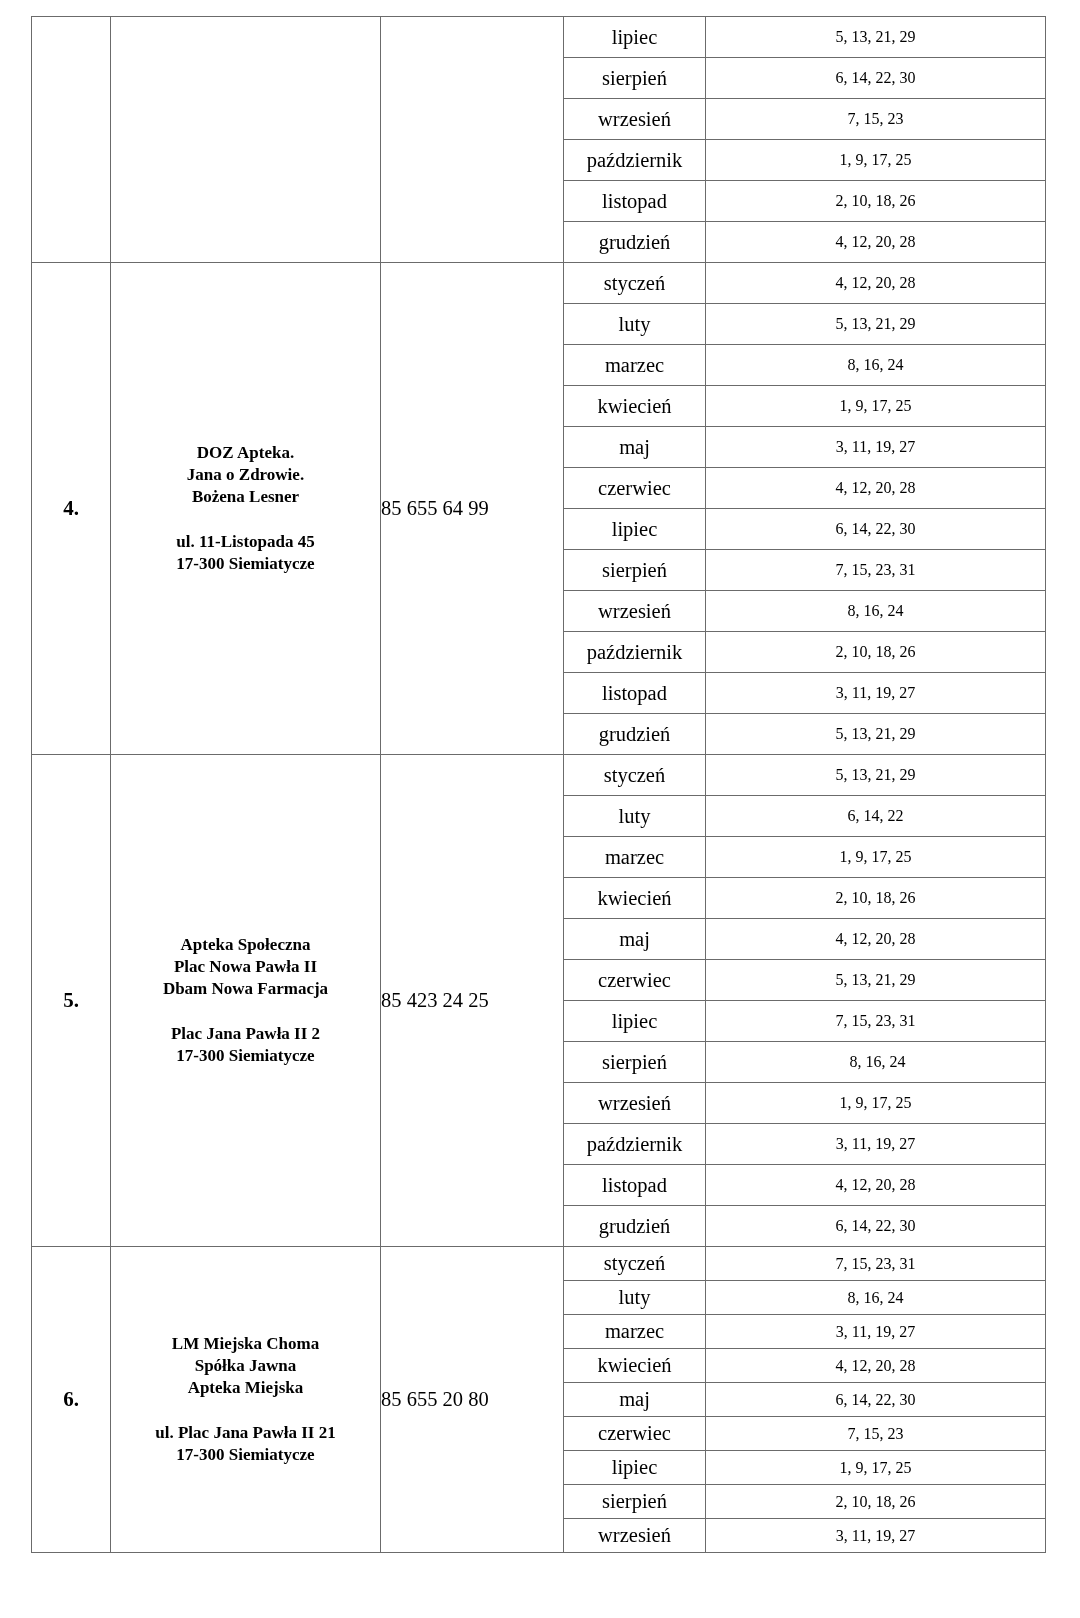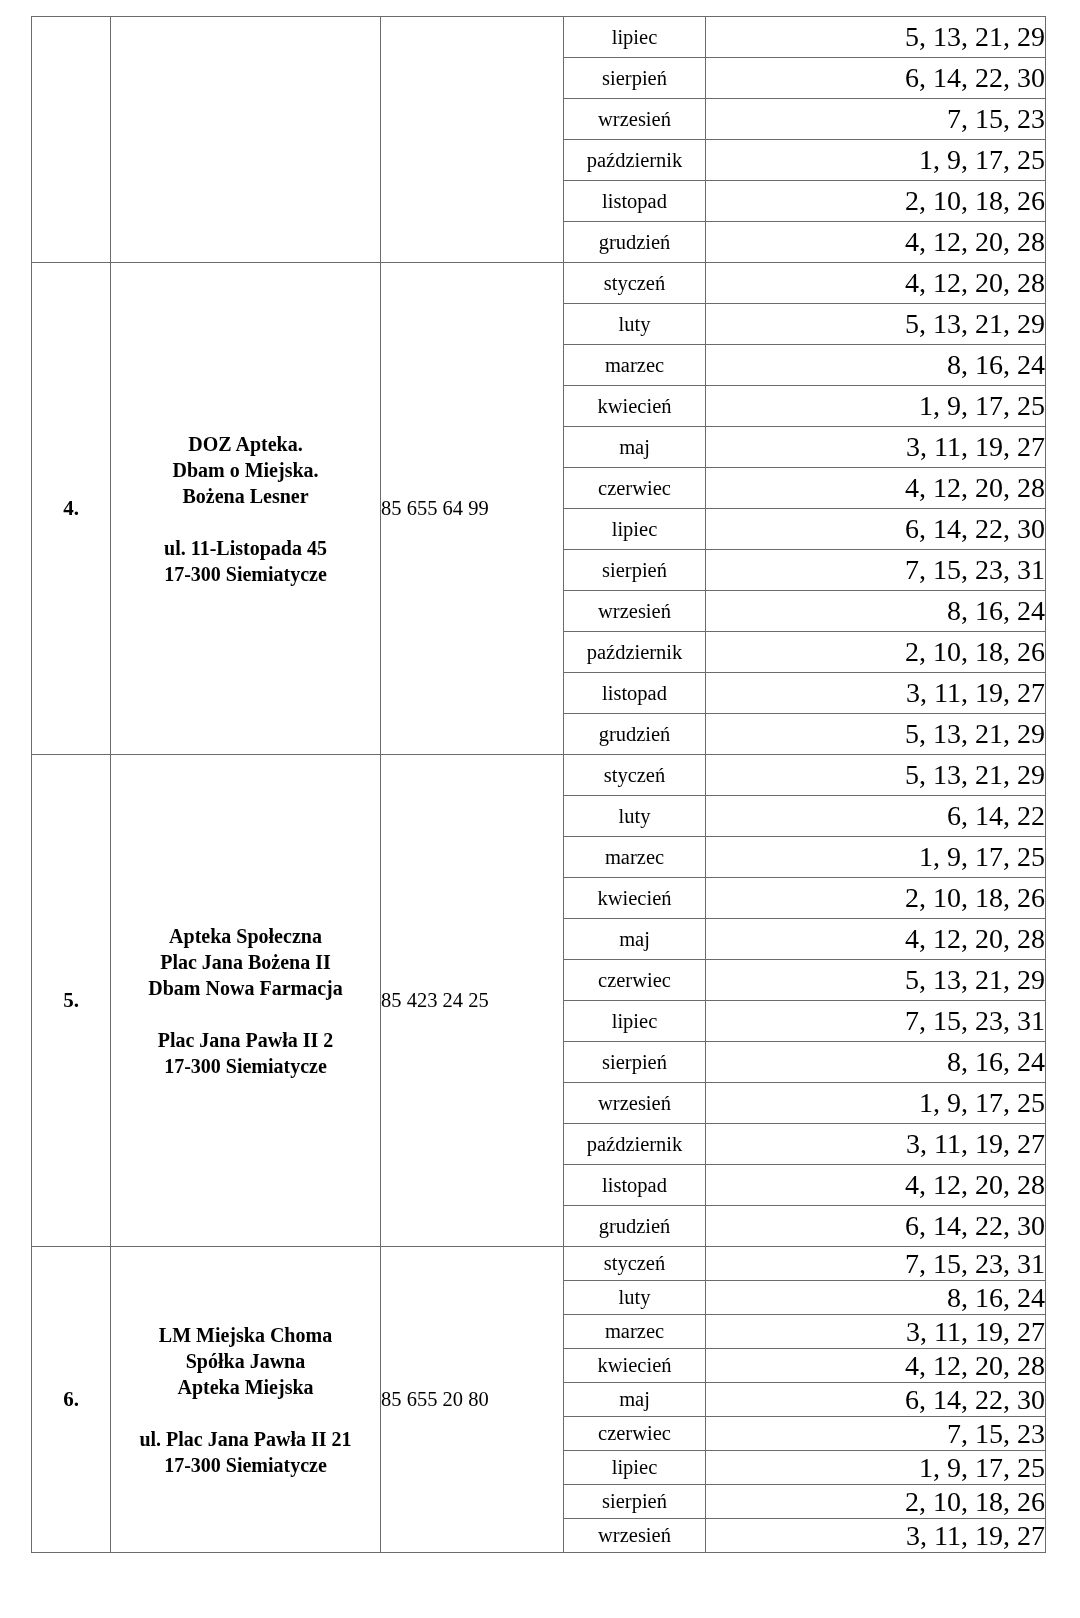--- a/index.html
+++ b/index.html
@@ -45,42 +45,42 @@
 
   
   .cell-no {
     text-align: center;
     font-weight: bold;
     font-size: 21px;
   }
   .cell-name {
     text-align: center;
     font-weight: bold;
-    font-size: 20px;
+    font-size: 17px;
     line-height: 1.30;
     padding: 0 6px;
   }
   .cell-name .blank-line {
     display: block;
     height: 1.30em;
   }
   .cell-phone {
     text-align: left;
     font-size: 20.5px;
     white-space: nowrap;
   }
   .cell-month {
     text-align: center;
     font-size: 20.5px;
     white-space: nowrap;
     padding: 0 5px;
   }
   .cell-days {
-    text-align: right;
-    font-size: 28px;
+    text-align: center;
+    font-size: 16px;
     white-space: pre;
     padding: 0 0 0 9px;
   }
 
   
   tr.r-tall  td { height: 40px; }
   tr.r-short td { height: 33px; }
 </style>
 </head>
 <body>
@@ -117,21 +117,21 @@
         <tr class="r-tall">
           <td class="cell-month">listopad</td>
           <td class="cell-days">2, 10, 18, 26</td>
         </tr>
         <tr class="r-tall">
           <td class="cell-month">grudzień</td>
           <td class="cell-days">4, 12, 20, 28</td>
         </tr>
         <tr class="r-tall">
           <td class="cell-no" rowspan="12">4.</td>
-          <td class="cell-name" rowspan="12"><span>DOZ Apteka.</span><br><span>Dbam o Miejska.</span><br><span>Bożena Lesner</span><br><span class="blank-line"></span><span>ul. 11-Listopada 45</span><br><span>17-300 Siemiatycze</span><br></td>
+          <td class="cell-name" rowspan="12"><span>DOZ Apteka.</span><br><span>Jana o Zdrowie.</span><br><span>Bożena Lesner</span><br><span class="blank-line"></span><span>ul. 11-Listopada 45</span><br><span>17-300 Siemiatycze</span><br></td>
           <td class="cell-phone" rowspan="12">85 655 64 99</td>
           <td class="cell-month">styczeń</td>
           <td class="cell-days">4, 12, 20, 28</td>
         </tr>
         <tr class="r-tall">
           <td class="cell-month">luty</td>
           <td class="cell-days">5, 13, 21, 29</td>
         </tr>
         <tr class="r-tall">
           <td class="cell-month">marzec</td>
@@ -168,21 +168,21 @@
         <tr class="r-tall">
           <td class="cell-month">listopad</td>
           <td class="cell-days">3, 11, 19, 27</td>
         </tr>
         <tr class="r-tall">
           <td class="cell-month">grudzień</td>
           <td class="cell-days">5, 13, 21, 29</td>
         </tr>
         <tr class="r-tall">
           <td class="cell-no" rowspan="12">5.</td>
-          <td class="cell-name" rowspan="12"><span>Apteka Społeczna</span><br><span>Plac Jana Bożena II</span><br><span>Dbam Nowa Farmacja</span><br><span class="blank-line"></span><span>Plac Jana Pawła II 2</span><br><span>17-300 Siemiatycze</span><br></td>
+          <td class="cell-name" rowspan="12"><span>Apteka Społeczna</span><br><span>Plac Nowa Pawła II</span><br><span>Dbam Nowa Farmacja</span><br><span class="blank-line"></span><span>Plac Jana Pawła II 2</span><br><span>17-300 Siemiatycze</span><br></td>
           <td class="cell-phone" rowspan="12">85 423 24 25</td>
           <td class="cell-month">styczeń</td>
           <td class="cell-days">5, 13, 21, 29</td>
         </tr>
         <tr class="r-tall">
           <td class="cell-month">luty</td>
           <td class="cell-days">6, 14, 22</td>
         </tr>
         <tr class="r-tall">
           <td class="cell-month">marzec</td>

